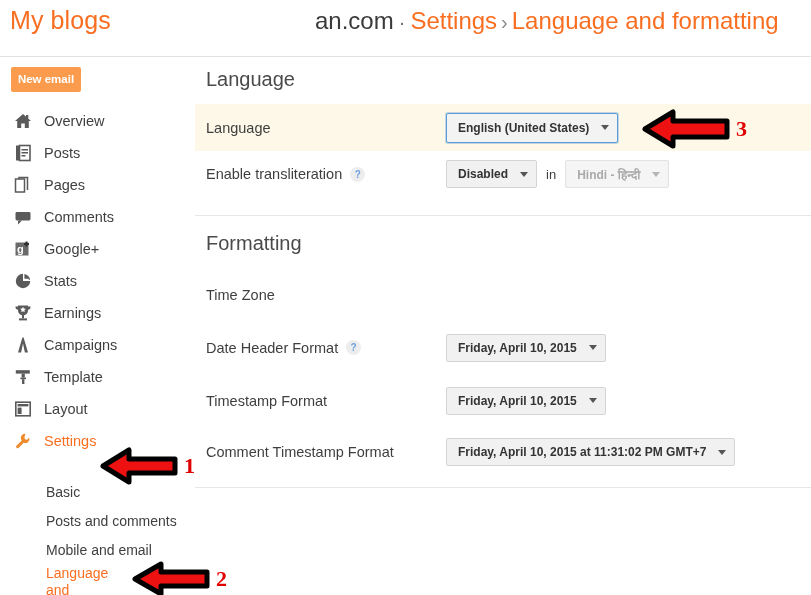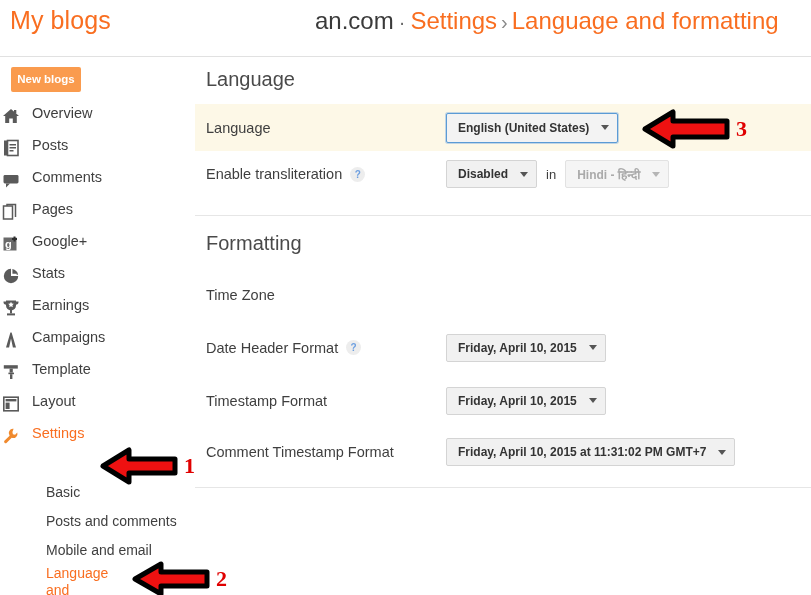--- a/index.html
+++ b/index.html
@@ -39,22 +39,22 @@
     width: 70px; height: 25px;
     background: #FA9B4E;
     border: none; border-radius: 2px;
     color: #fff; font-size: 11.5px; font-weight: bold;
     font-family: "Liberation Sans", sans-serif;
     cursor: pointer; padding: 0;
     line-height: 25px; text-align: center;
   }
   .nav { position: absolute; left: 0; top: 48px; width: 195px; }
   .nav-item {
-    position: relative; display: flex; align-items: flex-start;
-    height: 32px; padding-left: 0; cursor: pointer;
+    position: relative; display: flex; align-items: center;
+    height: 32px; padding-left: 12px; cursor: pointer;
   }
   .nav-icon {
     width: 22px; height: 22px; flex: 0 0 22px;
     display: flex; align-items: center; justify-content: center;
     margin-right: 10px;
   }
   .nav-icon svg { display: block; }
   .nav-label { font-size: 14.5px; color: #3f3f3f; }
   .nav-item.active .nav-label { color: #F96E20; }
 
@@ -130,21 +130,21 @@
 
   <div class="topbar">
     <div class="myblogs">My blogs</div>
     <div class="breadcrumb">
       <span class="bc-blog">an.com</span><span class="bc-dot">·</span><span class="bc-link">Settings</span><span class="bc-sep">›</span><span class="bc-current">Language and formatting</span>
     </div>
     <div class="topbar-rule"></div>
   </div>
 
   <div class="sidebar">
-    <button class="newpost">New blogs</button>
+    <button class="newpost">New email</button>
 
     <div class="nav">
 
       <div class="nav-item">
         <span class="nav-icon">
           <svg width="18" height="18" viewBox="0 0 18 18">
               <path fill="#5a5a5a" d="M9 2L1 9h2.2v7h4v-4.6h3.6V16h4V9H17z"></path>
               <rect x="12" y="3" width="2.3" height="3.4" fill="#5a5a5a"></rect>
             </svg>
         </span>
@@ -160,35 +160,35 @@
               <rect x="7.5" y="8" width="6.5" height="1.5" fill="#5a5a5a"></rect>
               <rect x="7.5" y="11" width="4" height="1.5" fill="#5a5a5a"></rect>
             </svg>
         </span>
         <span class="nav-label">Posts</span>
       </div>
 
       <div class="nav-item">
         <span class="nav-icon">
           <svg width="18" height="18" viewBox="0 0 18 18">
+              <rect x="1.5" y="3" width="9" height="13" fill="none" stroke="#5a5a5a" stroke-width="1.5"></rect>
+              <path d="M5 3V1.5h8.5V14" fill="none" stroke="#5a5a5a" stroke-width="1.5"></path>
+            </svg>
+        </span>
+        <span class="nav-label">Pages</span>
+      </div>
+
+      <div class="nav-item">
+        <span class="nav-icon">
+          <svg width="18" height="18" viewBox="0 0 18 18">
               <rect x="1.5" y="4" width="15" height="8.5" rx="1.4" fill="#5a5a5a"></rect>
               <path d="M4 12.5l0 4 4-4z" fill="#5a5a5a"></path>
             </svg>
         </span>
         <span class="nav-label">Comments</span>
-      </div>
-
-      <div class="nav-item">
-        <span class="nav-icon">
-          <svg width="18" height="18" viewBox="0 0 18 18">
-              <rect x="1.5" y="3" width="9" height="13" fill="none" stroke="#5a5a5a" stroke-width="1.5"></rect>
-              <path d="M5 3V1.5h8.5V14" fill="none" stroke="#5a5a5a" stroke-width="1.5"></path>
-            </svg>
-        </span>
-        <span class="nav-label">Pages</span>
       </div>
 
       <div class="nav-item">
         <span class="nav-icon">
           <svg width="18" height="18" viewBox="0 0 18 18">
               <rect x="1.5" y="2.5" width="13" height="13" fill="#6a6a6a"></rect>
               <text x="3" y="13" font-family="Liberation Sans, sans-serif" font-size="11" font-weight="bold" fill="#ffffff">g</text>
               <path d="M12.5 1.5v5M10 4h5" stroke="#2f2f2f" stroke-width="2"></path>
             </svg>
         </span>

